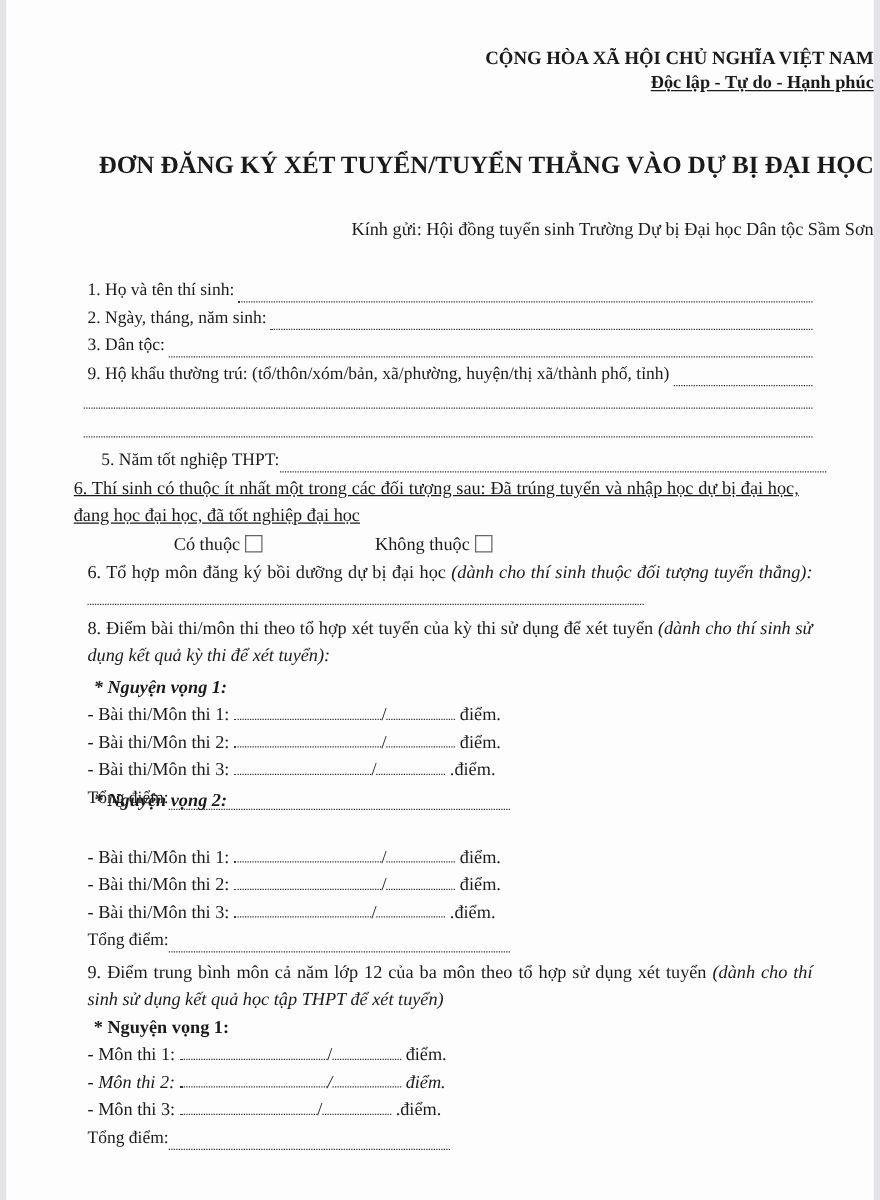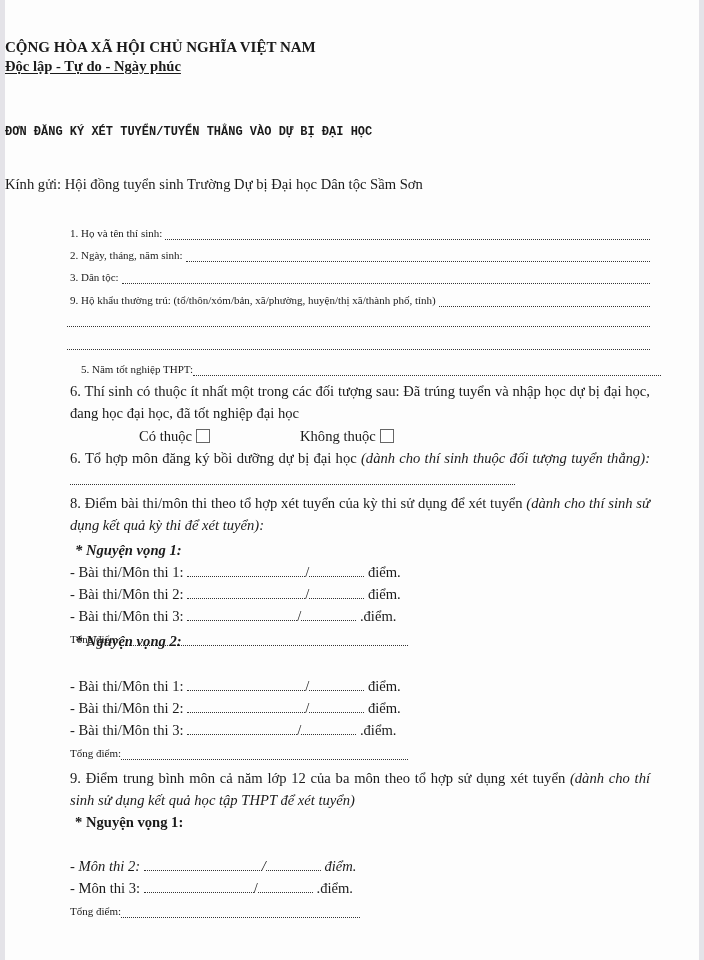--- a/index.html
+++ b/index.html
@@ -7,45 +7,45 @@
     width:704px; height:960px; overflow:hidden;
     background:#e4e3e8;
     font-family:"Liberation Serif", "DejaVu Serif", serif;
     color:#1a1a1a;
   }
   .page {
     position:absolute; left:5px; top:0; width:694px; height:960px;
     background:#fdfdfd;
   }
   .line { position:absolute; white-space:nowrap; font-size:14.6px; line-height:18px; }
-  .center { left:0; right:0; text-align:left; }
+  .center { left:0; right:0; text-align:right; }
   .bold { font-weight:bold; }
   .ital { font-style:italic; }
   .u { text-decoration:underline; text-underline-offset:2px; }
-  .fill { position:absolute; display:flex; align-items:center; white-space:nowrap; font-size:11px; line-height:18px; }
+  .fill { position:absolute; display:flex; align-items:flex-end; white-space:nowrap; font-size:14px; line-height:18px; }
   .fill .dots {
     flex:1; overflow:hidden; margin-left:3px;
     border-bottom:1.5px dotted #333; height:12px;
   }
   .cb {
     display:inline-block; width:12px; height:12px; border:1px solid #666;
     vertical-align:-2px; margin-left:4px; background:#fff;
   }
   .justify { position:absolute; left:70px; width:578px; font-size:14.6px; line-height:22px; text-align:justify; }
   .dl { display:inline-block; border-bottom:1.5px dotted #333; height:11px; vertical-align:baseline; }
 </style>
 </head>
 <body>
 
 <div class="page">
 
   <div class="line center bold" style="top:38px;font-size:15px;">CỘNG HÒA XÃ HỘI CHỦ NGHĨA VIỆT NAM</div>
-  <div class="line center bold u" style="top:57px;font-size:14.6px;">Độc lập - Tự do - Ngày phúc</div>
+  <div class="line center bold u" style="top:57px;font-size:14.6px;">Độc lập - Tự do - Hạnh phúc</div>
 
-  <div class="line center bold" style="top:123px;font-size:12px;font-family:Liberation Mono, monospace;">ĐƠN ĐĂNG KÝ XÉT TUYỂN/TUYỂN THẲNG VÀO DỰ BỊ ĐẠI HỌC</div>
+  <div class="line center bold" style="top:123px;font-size:20px;">ĐƠN ĐĂNG KÝ XÉT TUYỂN/TUYỂN THẲNG VÀO DỰ BỊ ĐẠI HỌC</div>
 
   <div class="line center" style="top:175px;">Kính gửi: Hội đồng tuyển sinh Trường Dự bị Đại học Dân tộc Sầm Sơn</div>
 
   <div class="fill" style="top:224px;left:65px;width:580px;">
     <span>1. Họ và tên thí sinh:</span>
       <span class="dots"></span>
   </div>
 
   <div class="fill" style="top:246px;left:65px;width:580px;">
     <span>2. Ngày, tháng, năm sinh:</span>
@@ -66,21 +66,21 @@
     </div>
   <div class="fill" style="top:337px;left:62px;width:583px;">
       <span class="dots" style="margin-left:0"></span>
     </div>
 
   <div class="fill" style="top:360px;left:76px;width:580px;">
     <span>5. Năm tốt nghiệp THPT:</span>
       <span class="dots" style="margin-left:0"></span>
   </div>
 
-  <div class="justify" style="top:380px;left:65px;width:580px;">6. Thí sinh có thuộc ít nhất một trong các đối tượng sau: Đã trúng tuyển và nhập học dự bị đại học, đang học đại học, đã tốt nghiệp đại học</div>
+  <div class="justify" style="top:380px;left:54px;width:580px;text-decoration:underline;">6. Thí sinh có thuộc ít nhất một trong các đối tượng sau: Đã trúng tuyển và nhập học dự bị đại học, đang học đại học, đã tốt nghiệp đại học</div>
   <div class="line" style="top:427px;left:110px;margin-left:24px;">
     <span>Có thuộc</span><span class="cb"></span>
   </div>
   <div class="line" style="top:427px;left:295px;">
     <span>Không thuộc</span><span class="cb"></span>
   </div>
 
   <div class="justify" style="top:447px;left:65px;width:580px;">
     <span>6. Tổ hợp môn đăng ký bồi dưỡng dự bị đại học</span>
     <span class="ital">(dành cho thí sinh thuộc đối tượng tuyển thẳng):</span><span class="dl" style="width:445px;"></span>
@@ -132,20 +132,25 @@
     <span>Tổng điểm:</span>
       <span class="dots" style="margin-left:0"></span>
   </div>
 
   <div class="justify" style="top:767px;left:65px;width:580px;">
     <span>9. Điểm trung bình môn cả năm lớp 12 của ba môn theo tổ hợp sử dụng xét tuyển</span>
     <span class="ital">(dành cho thí sinh sử dụng kết quả học tập THPT để xét tuyển)</span>
   </div>
 
   <div class="line bold" style="top:813px;left:70px;">* Nguyện vọng 1:</div>
+  <div class="line" style="top:835px;left:65px;">
+    <span>- Môn thi 1:</span>
+    <span class="dl" style="width:118px;"></span><span>/</span><span class="dl" style="width:55px;"></span>
+    <span>điểm.</span>
+  </div>
   <div class="line" style="top:857px;left:65px;font-style:italic;">
     <span>- Môn thi 2:</span>
     <span class="dl" style="width:118px;"></span><span>/</span><span class="dl" style="width:55px;"></span>
     <span>điểm.</span>
   </div>
   <div class="line" style="top:879px;left:65px;">
     <span>- Môn thi 3:</span>
     <span class="dl" style="width:110px;"></span><span>/</span><span class="dl" style="width:55px;"></span>
     <span>.</span><span>điểm.</span>
   </div>

